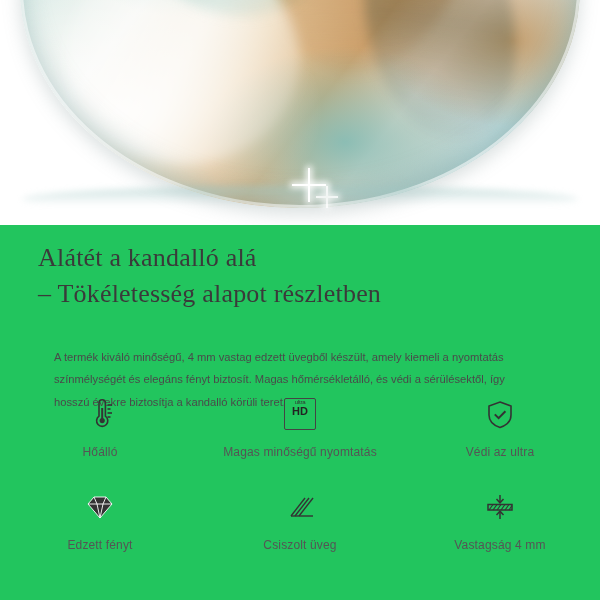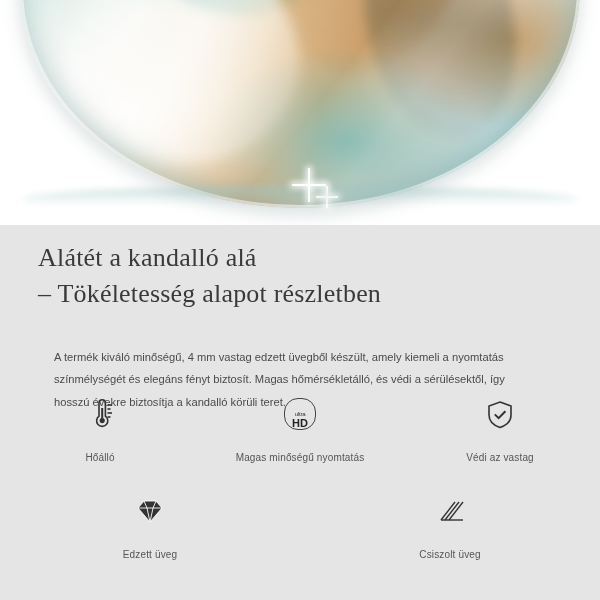--- a/index.html
+++ b/index.html
@@ -12,21 +12,21 @@
     background: #ffffff;
     font-family: "Liberation Sans", sans-serif;
     overflow: hidden;
     position: relative;
   }
 
   .page {
     position: relative;
     width: 600px;
     height: 600px;
-    background: #e5e5e5;
+    background: #22c55e;
   }
 
   
   .hero {
     position: absolute;
     top: 0;
     left: 0;
     width: 600px;
     height: 225px;
     overflow: hidden;
@@ -179,38 +179,38 @@
     align-items: center;
     justify-content: flex-start;
   }
   .feature-icon {
     height: 44px;
     display: flex;
     align-items: center;
     justify-content: center;
   }
   .feature-label {
-    margin-top: 16px;
-    font-size: 10px;
+    margin-top: 9px;
+    font-size: 12px;
     color: #555555;
     text-align: center;
     letter-spacing: 0.15px;
   }
   .row-2 {
     margin-top: 26px;
   }
   .ultrahd-box {
     width: 30px;
     height: 30px;
     border: 1.6px solid #444;
-    border-radius: 14px;
+    border-radius: 2px;
     display: flex;
     flex-direction: column;
     align-items: center;
-    justify-content: flex-end;
+    justify-content: flex-start;
     line-height: 1;
   }
   .ultrahd-box .u1 {
     font-size: 6px;
     color: #333;
     letter-spacing: -0.2px;
   }
   .ultrahd-box .u2 {
     font-size: 11px;
     font-weight: bold;
@@ -273,48 +273,61 @@
         <div class="feature-label">Magas minőségű nyomtatás</div>
       </div>
 
       <div class="feature">
         <div class="feature-icon">
           <svg width="40" height="40" viewBox="0 0 40 40" fill="none" stroke="#333" stroke-width="1.6">
             <path d="M20 8 L31 12 v9 c0 6.5 -5 10.5 -11 12.5 C14 31.5 9 27.5 9 21 v-9 Z"></path>
             <path d="M14.8 20.4 l3.8 3.8 l6.8 -7" stroke-width="2"></path>
           </svg>
         </div>
-        <div class="feature-label">Védi az vastag</div>
+        <div class="feature-label">Védi az ultra</div>
       </div>
 
     </div>
 
     <div class="feature-row row-2">
 
       <div class="feature">
         <div class="feature-icon">
           <svg width="40" height="40" viewBox="0 0 40 40" fill="#333" stroke="#fff" stroke-width="0.9">
             <path d="M8 17 L14 10 L26 10 L32 17 L20 31 Z"></path>
             <path d="M8 17 L32 17" stroke="#fff" stroke-width="0.9" fill="none"></path>
             <path d="M14 10 L17 17 L20 31" stroke="#fff" stroke-width="0.9" fill="none"></path>
             <path d="M26 10 L23 17 L20 31" stroke="#fff" stroke-width="0.9" fill="none"></path>
           </svg>
         </div>
-        <div class="feature-label">Edzett üveg</div>
+        <div class="feature-label">Edzett fényt</div>
       </div>
 
       <div class="feature">
         <div class="feature-icon">
           <svg width="40" height="40" viewBox="0 0 40 40" fill="none" stroke="#333" stroke-width="1.4">
             <path d="M11 29 L25 11"></path>
             <path d="M15 29 L29 11"></path>
             <path d="M19 29 L33 11"></path>
             <path d="M11 29 L33 29" stroke-width="1.4"></path>
           </svg>
         </div>
         <div class="feature-label">Csiszolt üveg</div>
       </div>
 
+      <div class="feature">
+        <div class="feature-icon">
+          <svg width="40" height="40" viewBox="0 0 40 40" fill="none" stroke="#333" stroke-width="1.5">
+            <line x1="20" y1="8" x2="20" y2="15"></line>
+            <path d="M16.5 12 L20 15.8 L23.5 12" fill="none"></path>
+            <rect x="8" y="17.5" width="24" height="5.5" fill="none"></rect>
+            <path d="M9 23 L13 17.5 M13 23 L17 17.5 M17 23 L21 17.5 M21 23 L25 17.5 M25 23 L29 17.5 M29 23 L32 18.5" stroke-width="1.1"></path>
+            <line x1="20" y1="32" x2="20" y2="25"></line>
+            <path d="M16.5 28 L20 24.2 L23.5 28" fill="none"></path>
+          </svg>
+        </div>
+        <div class="feature-label">Vastagság 4 mm</div>
+      </div>
 
     </div>
 
   </div>
 </div>
 
 </body></html>

